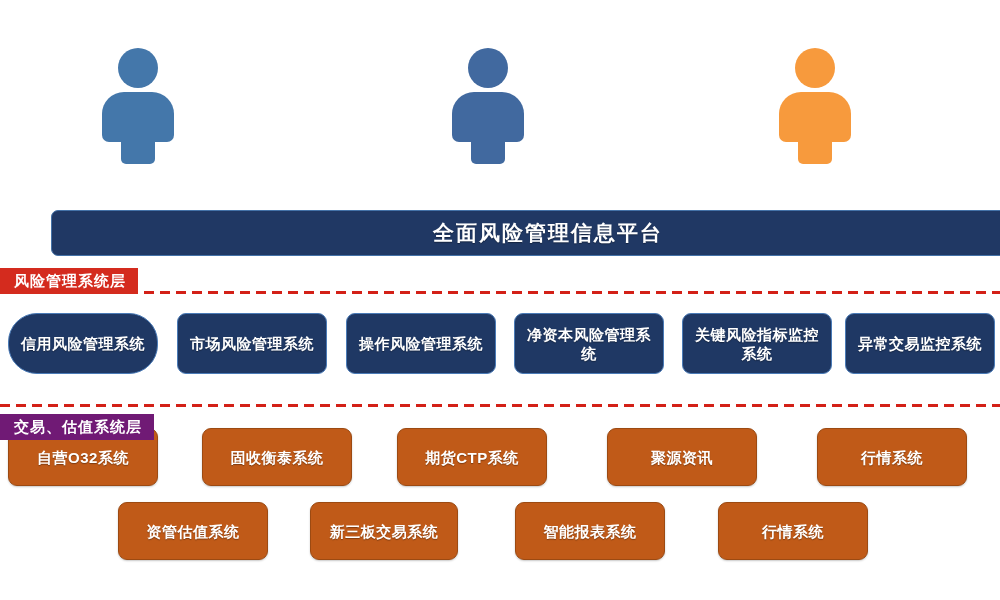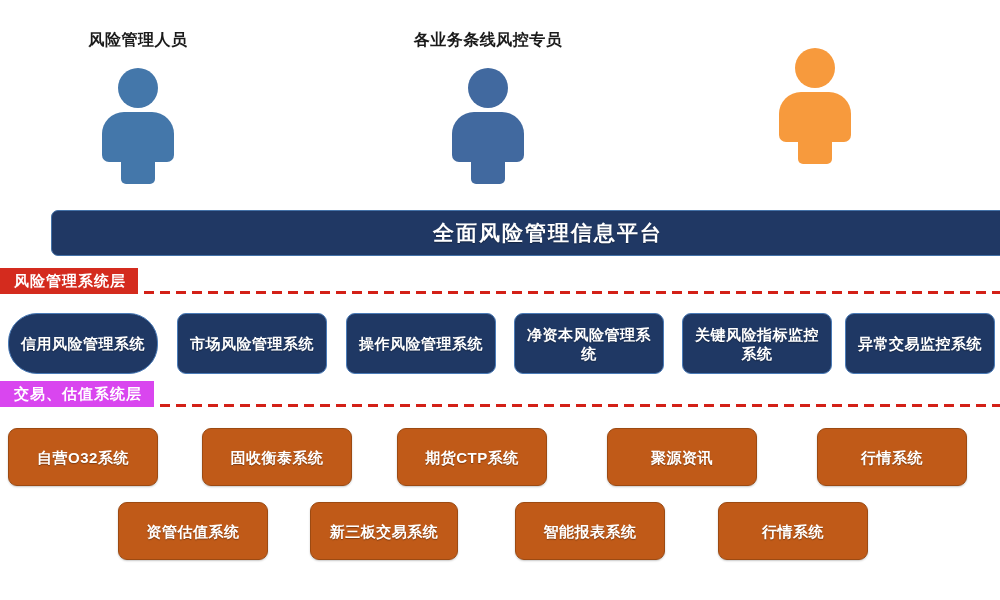--- a/index.html
+++ b/index.html
@@ -78,29 +78,27 @@
     box-shadow: 0 1px 2px rgba(0,0,0,.22);
   }
 </style>
 </head>
 <body>
 
 <div id="stage">
 
   <div id="actors">
       <div class="actor" style="left: 58px; width: 160px;">
-        <div class="actor-label">风险管理人员</div>
         <div class="person">
           <div class="head" style="background: rgb(68, 119, 170);"></div>
           <div class="torso" style="background: rgb(68, 119, 170);"></div>
           <div class="legs" style="background: rgb(68, 119, 170);"></div>
         </div>
       </div>
       <div class="actor" style="left: 408px; width: 160px;">
-        <div class="actor-label">各业务条线风控专员</div>
         <div class="person">
           <div class="head" style="background: rgb(65, 105, 159);"></div>
           <div class="torso" style="background: rgb(65, 105, 159);"></div>
           <div class="legs" style="background: rgb(65, 105, 159);"></div>
         </div>
       </div>
       <div class="actor" style="left: 720px; width: 190px;">
         <div class="person">
           <div class="head" style="background: rgb(247, 154, 61);"></div>
           <div class="torso" style="background: rgb(247, 154, 61);"></div>
@@ -118,21 +116,21 @@
         <div class="layer-tag" style="background: rgb(212, 43, 30);">风险管理系统层</div>
         <div class="layer-rule"></div>
       </div>
       <div class="node blue" style="left: 8px; top: 313px; width: 150px; height: 61px; border-radius: 29px;">信用风险管理系统</div>
       <div class="node blue" style="left: 177px; top: 313px; width: 150px; height: 61px;">市场风险管理系统</div>
       <div class="node blue" style="left: 346px; top: 313px; width: 150px; height: 61px;">操作风险管理系统</div>
       <div class="node blue" style="left: 514px; top: 313px; width: 150px; height: 61px;">净资本风险管理系统</div>
       <div class="node blue" style="left: 682px; top: 313px; width: 150px; height: 61px;">关键风险指标监控系统</div>
       <div class="node blue" style="left: 845px; top: 313px; width: 150px; height: 61px;">异常交易监控系统</div>
       <div class="layer-band" style="top: 381px;">
-        <div class="layer-tag" style="background: #d946ef;">交易、估值系统层</div>
+        <div class="layer-tag" style="background: #701a75; margin-top: 33px;">交易、估值系统层</div>
         <div class="layer-rule"></div>
       </div>
       <div class="node orange" style="left: 8px; top: 428px; width: 150px; height: 58px;">自营O32系统</div>
       <div class="node orange" style="left: 202px; top: 428px; width: 150px; height: 58px;">固收衡泰系统</div>
       <div class="node orange" style="left: 397px; top: 428px; width: 150px; height: 58px;">期货CTP系统</div>
       <div class="node orange" style="left: 607px; top: 428px; width: 150px; height: 58px;">聚源资讯</div>
       <div class="node orange" style="left: 817px; top: 428px; width: 150px; height: 58px;">行情系统</div>
       <div class="node orange" style="left: 118px; top: 502px; width: 150px; height: 58px;">资管估值系统</div>
       <div class="node orange" style="left: 310px; top: 502px; width: 148px; height: 58px;">新三板交易系统</div>
       <div class="node orange" style="left: 515px; top: 502px; width: 150px; height: 58px;">智能报表系统</div>

